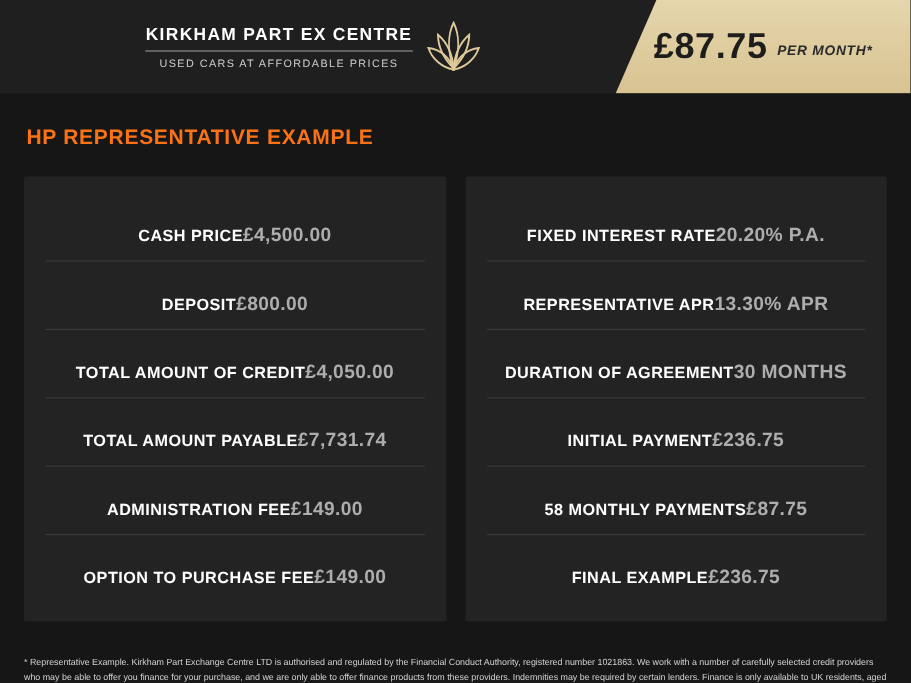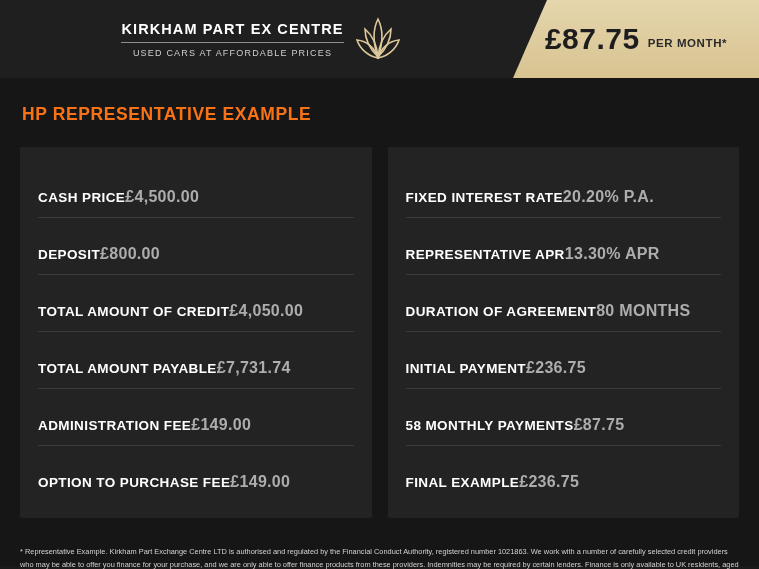--- a/index.html
+++ b/index.html
@@ -84,20 +84,21 @@
     font-weight: bold;
     letter-spacing: 0.5px;
     color: #1d1d1d;
   }
   .price-per {
     font-size: 11.5px;
     font-weight: bold;
     letter-spacing: 0.6px;
     color: #2a2a2a;
     padding-top: 8px;
+    font-style: italic;
   }
 
   
   .title {
     margin: 26px 0 0 22px;
     font-size: 17.5px;
     font-weight: bold;
     letter-spacing: 0.6px;
     color: #f97316;
   }
@@ -110,21 +111,21 @@
   }
   .panel {
     flex: 1;
     background: #232323;
     border-radius: 2px;
     padding: 14px 18px 16px 18px;
   }
   .row {
     display: flex;
     align-items: baseline;
-    justify-content: flex-start;
+    justify-content: center;
     padding: 10px 0 11px 0;
     border-bottom: 1px solid #3a3a3a;
   }
   .row:last-child {
     border-bottom: none;
   }
   .row-label {
     font-size: 13.5px;
     font-weight: bold;
     letter-spacing: 0.4px;
@@ -216,21 +217,21 @@
       <div class="row">
         <span class="row-label">FIXED INTEREST RATE</span>
         <span class="row-value">20.20% P.A.</span>
       </div>
       <div class="row">
         <span class="row-label">REPRESENTATIVE APR</span>
         <span class="row-value">13.30% APR</span>
       </div>
       <div class="row">
         <span class="row-label">DURATION OF AGREEMENT</span>
-        <span class="row-value">80 MONTHS</span>
+        <span class="row-value">30 MONTHS</span>
       </div>
       <div class="row">
         <span class="row-label">INITIAL PAYMENT</span>
         <span class="row-value">£236.75</span>
       </div>
       <div class="row">
         <span class="row-label">58 MONTHLY PAYMENTS</span>
         <span class="row-value">£87.75</span>
       </div>
       <div class="row">

